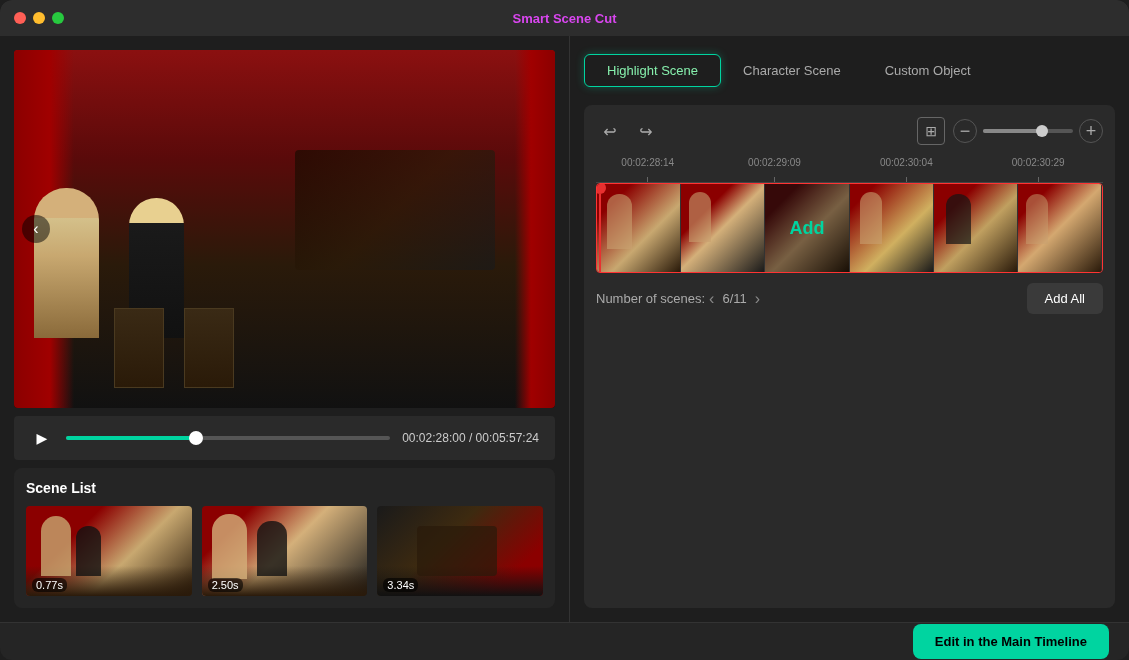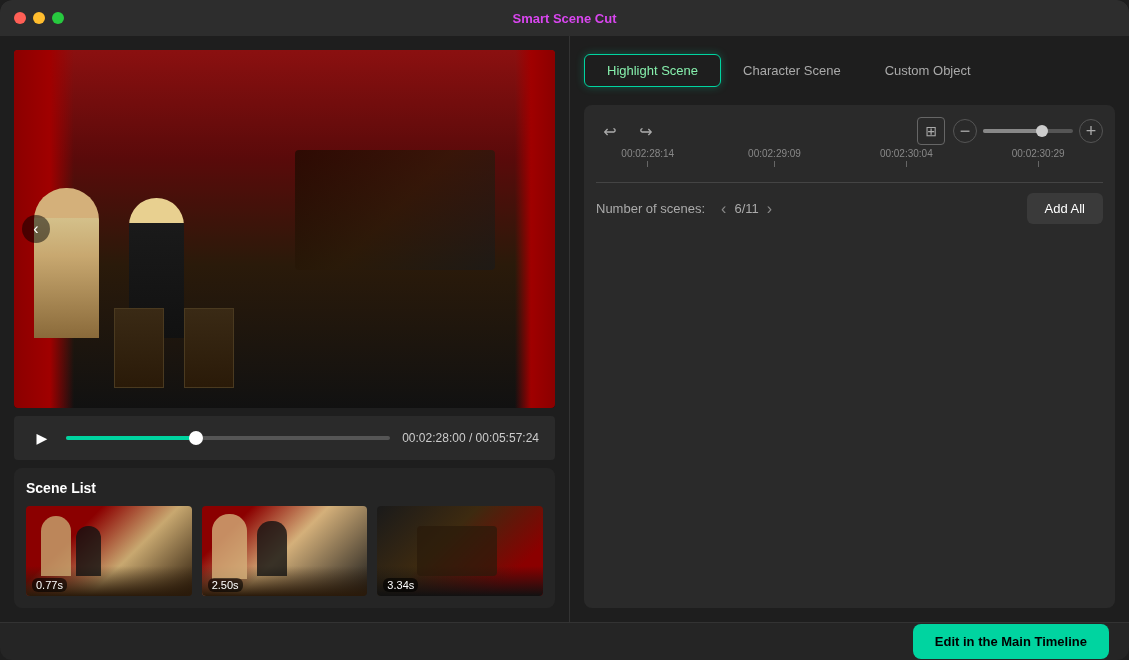--- a/index.html
+++ b/index.html
@@ -329,25 +329,25 @@
       transform: translate(-50%, -50%);
       width: 12px;
       height: 12px;
       background: #ccc;
       border-radius: 50%;
       cursor: pointer;
     }
 
     .ruler-marker {
       position: absolute;
-      bottom: 16px;
+      bottom: 0;
       display: flex;
       flex-direction: column;
       align-items: center;
-      gap: 2px;
+      gap: 9px;
     }
 
     .ruler-time {
       font-size: 10px;
       color: #888;
       white-space: nowrap;
     }
 
     .ruler-tick {
       width: 1px;
@@ -434,21 +434,21 @@
       align-items: center;
       justify-content: space-between;
       margin-top: 10px;
     }
 
     .scenes-count {
       font-size: 13px;
       color: #aaa;
       display: flex;
       align-items: center;
-      gap: 16px;
+      gap: 4px;
     }
 
     .scenes-nav {
       display: flex;
       align-items: center;
       gap: 8px;
       color: #aaa;
     }
 
     .nav-arrow {
@@ -678,20 +678,50 @@
             <div class="ruler-tick"></div>
           </div>
           <div class="ruler-marker" style="left: 82%">
             <span class="ruler-time">00:02:30:29</span>
             <div class="ruler-tick"></div>
           </div>
 
           <div style="position:absolute; bottom:0; left:0; right:0; height:1px; background:#444;"></div>
         </div>
 
+        <div class="timeline-strip-container">
+
+          <div class="playhead" style="left:2px; top:-2px; position:absolute; z-index:10; display:flex; flex-direction:column; align-items:center;">
+            <div class="playhead-head" style="width:12px; height:12px; background:#e83030; border-radius:50%;"></div>
+            <div class="playhead-line" style="width:2px; height:90px; background:#e83030;"></div>
+          </div>
+
+          <div class="timeline-strip">
+            <div class="strip-frame frame1">
+              <div style="position:absolute; top:10px; left:10px; width:25px; height:55px; background:rgba(200,160,112,0.6); border-radius:12px 12px 0 0;"></div>
+            </div>
+            <div class="strip-frame frame2">
+              <div style="position:absolute; top:8px; left:8px; width:22px; height:50px; background:rgba(200,160,112,0.6); border-radius:11px 11px 0 0;"></div>
+            </div>
+            <div class="strip-frame frame3">
+              <div class="add-overlay">
+                <span class="add-label">Add</span>
+              </div>
+            </div>
+            <div class="strip-frame frame4">
+              <div style="position:absolute; top:8px; left:10px; width:22px; height:52px; background:rgba(200,160,112,0.6); border-radius:11px 11px 0 0;"></div>
+            </div>
+            <div class="strip-frame frame5">
+              <div style="position:absolute; top:10px; left:12px; width:25px; height:50px; background:rgba(20,20,20,0.7); border-radius:12px 12px 0 0;"></div>
+            </div>
+            <div class="strip-frame frame6">
+              <div style="position:absolute; top:10px; left:8px; width:22px; height:50px; background:rgba(200,160,112,0.5); border-radius:11px 11px 0 0;"></div>
+            </div>
+          </div>
+        </div>
 
         <div class="scenes-bar">
           <div class="scenes-count">
             <span>Number of scenes:</span>
             <div class="scenes-nav">
               <span class="nav-arrow">‹</span>
               <span>6/11</span>
               <span class="nav-arrow">›</span>
             </div>
           </div>

